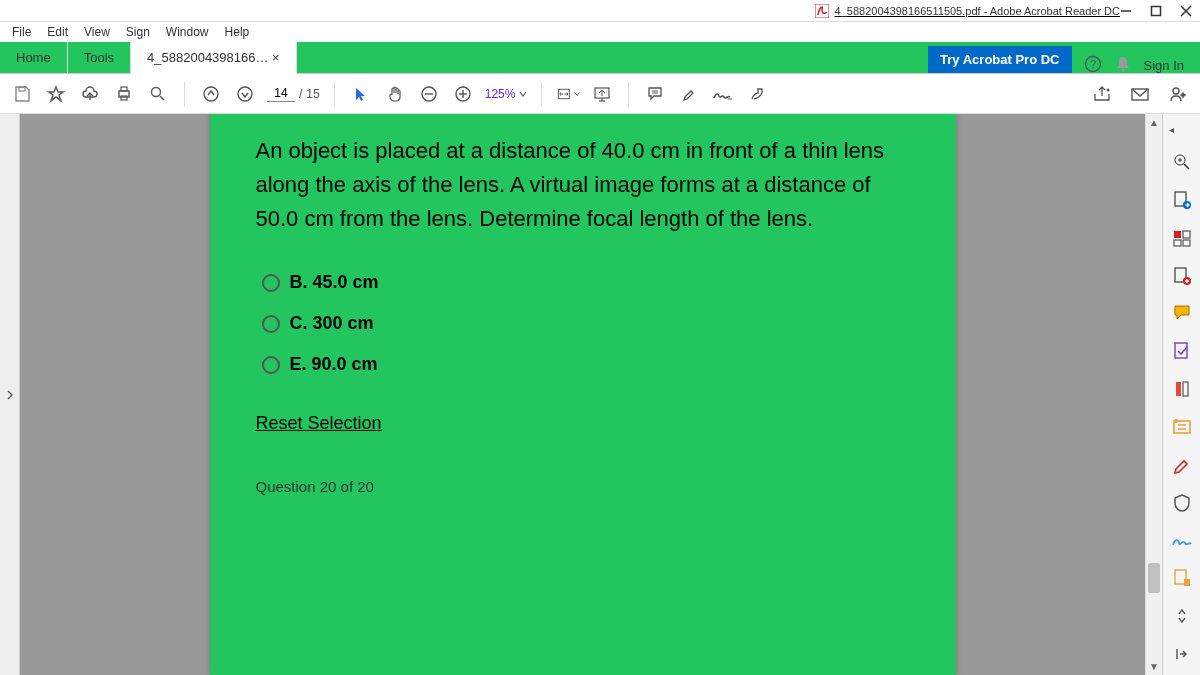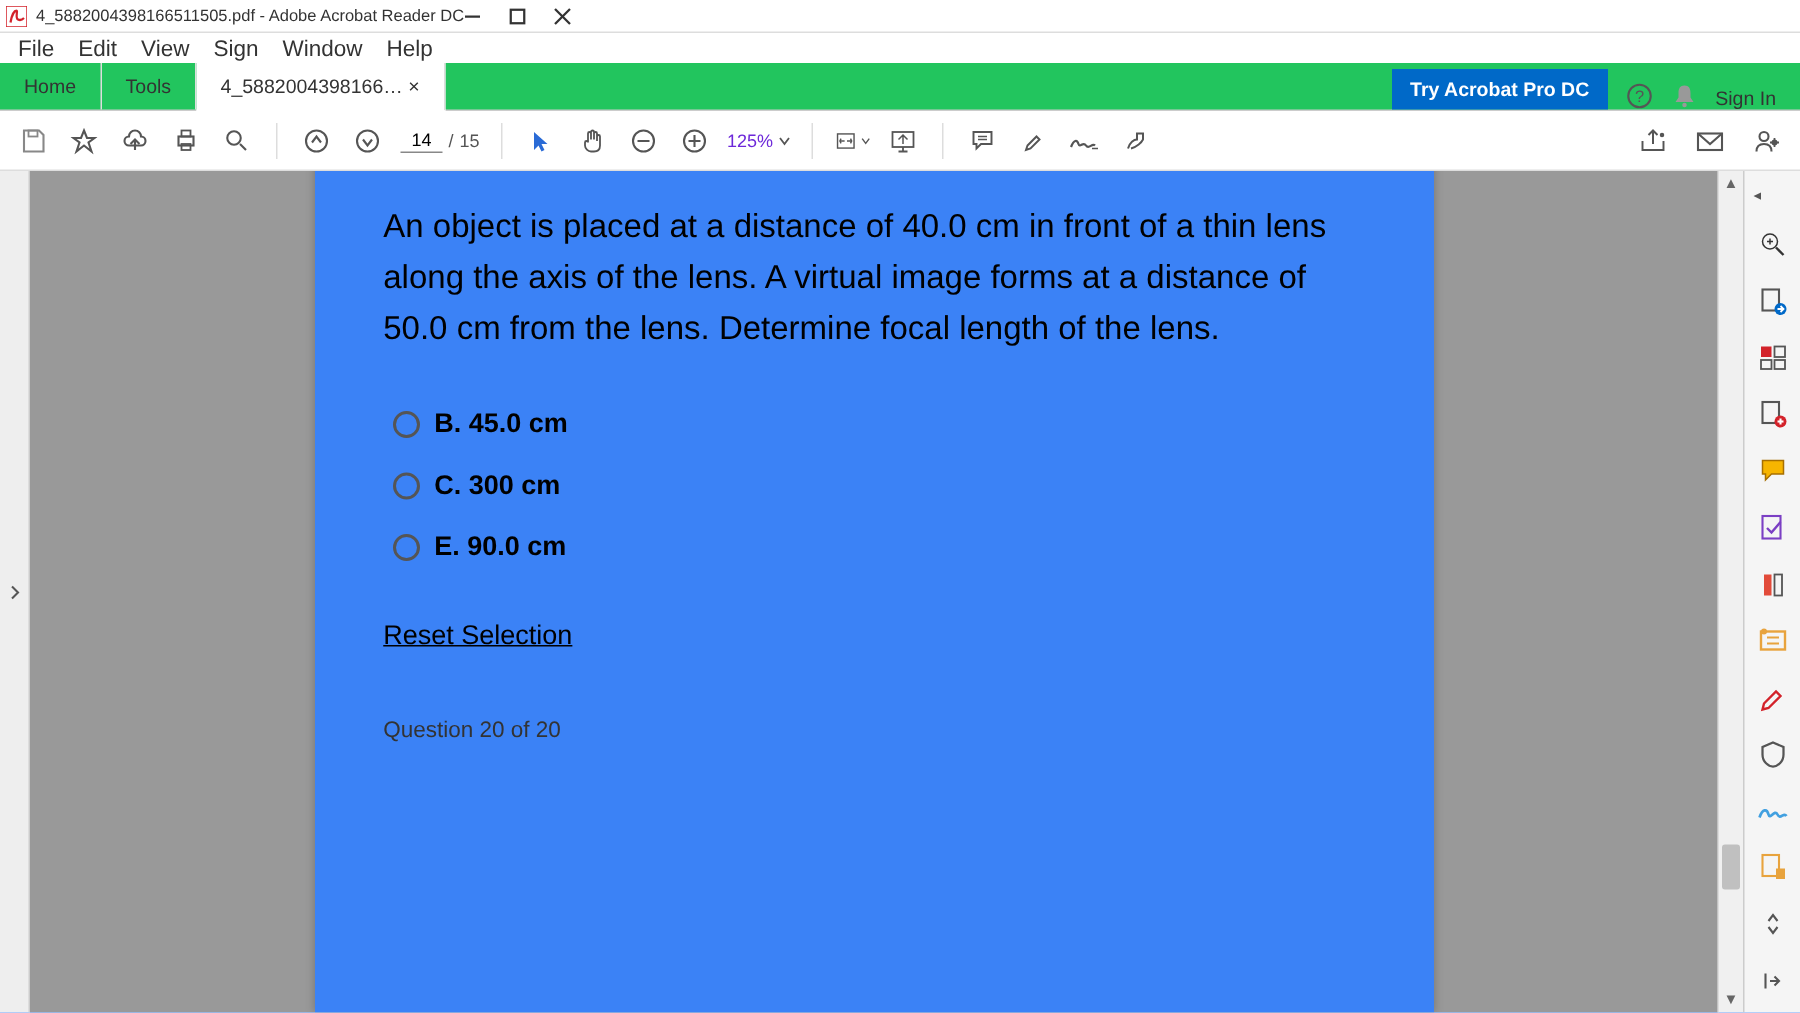--- a/index.html
+++ b/index.html
@@ -1,27 +1,27 @@
 <!DOCTYPE html>
 <html><head>
 <meta charset="utf-8">
 <style>
 * { box-sizing: border-box; margin: 0; padding: 0; }
 body { font-family: "Segoe UI", Arial, sans-serif; font-size: 12px; background: #fff; width: 1200px; height: 675px; overflow: hidden; position: relative; }
 
 
-.titlebar { height: 22px; background: #fff; border-bottom: 1px solid #ddd; display: flex; justify-content: flex-start; align-items: center; padding: 0 8px 0 4px; }
+.titlebar { height: 22px; background: #fff; border-bottom: 1px solid #ddd; display: flex; justify-content: flex-end; align-items: center; padding: 0 8px 0 4px; text-decoration: underline; }
 .titlebar-left { display: flex; align-items: center; gap: 6px; }
 .app-icon { width: 14px; height: 14px; display: inline-flex; align-items: center; justify-content: center; }
 .title-text { font-size: 11px; color: #333; }
 .titlebar-right { display: flex; align-items: center; gap: 18px; }
 .titlebar-right span { color: #333; cursor: default; }
 
 
-.menubar { height: 20px; background: #fff; display: flex; align-items: center; padding: 0 4px; font-size: 15px; color: #333; }
+.menubar { height: 20px; background: #fff; display: flex; align-items: center; padding: 0 4px; font-size: 12px; color: #333; }
 .menubar span { padding: 2px 8px; }
 
 
 .tabbar { height: 32px; background: #22c55e; display: flex; align-items: stretch; border-bottom: 1px solid #ccc; }
 .tab { display: flex; align-items: center; padding: 0 16px; font-size: 13px; color: #333; border-right: 1px solid #ddd; }
 .tab.active { background: #fff; border-bottom: 1px solid #fff; margin-bottom: -1px; }
 .tabbar-right { margin-left: auto; display: flex; align-items: flex-end; gap: 12px; padding-right: 16px; }
 .try-btn { background: #0069c8; color: #fff; padding: 6px 12px; font-size: 13px; font-weight: bold; border: none; }
 .signin { font-size: 13px; color: #333; }
 .icon-btn { width: 18px; height: 18px; color: #555; display: inline-flex; align-items: center; justify-content: center; }
@@ -32,21 +32,21 @@
 .toolbar .sep { width: 1px; height: 24px; background: #ddd; margin: 0 4px; }
 .pagebox { display: flex; align-items: center; gap: 4px; font-size: 12px; color: #555; }
 .pagebox input { width: 28px; text-align: center; border: none; border-bottom: 1px solid #888; font-size: 12px; padding: 1px 0; }
 .zoombox { font-size: 12px; color: #6d28d9; display: flex; align-items: center; gap: 4px; }
 .toolbar-right { margin-left: auto; display: flex; gap: 14px; }
 
 
 .content-area { display: flex; height: calc(675px - 22px - 20px - 32px - 40px); }
 .left-pane { width: 20px; background: #eee; border-right: 1px solid #ccc; display: flex; align-items: center; justify-content: center; }
 .doc-viewport { flex: 1; background: #999; display: flex; justify-content: center; overflow: hidden; position: relative; }
-.page { background: #3b82f6; width: 746px; margin-top: -40px; padding: 60px 46px 0 46px; font-family: Arial, sans-serif; color: #000; box-shadow: 0 0 6px rgba(0,0,0,.25); }
+.page { background: #22c55e; width: 746px; margin-top: -40px; padding: 60px 46px 0 46px; font-family: Arial, sans-serif; color: #000; box-shadow: 0 0 6px rgba(0,0,0,.25); }
 .question-text { font-size: 22px; line-height: 1.55; margin-bottom: 36px; }
 .option { display: flex; align-items: center; gap: 10px; font-size: 18px; font-weight: bold; margin-bottom: 20px; margin-left: 6px; }
 .radio { width: 18px; height: 18px; border: 2px solid #555; border-radius: 50%; }
 .reset { font-size: 18px; text-decoration: underline; margin-top: 18px; display: inline-block; }
 .question-num { font-size: 15px; color: #333; margin-top: 44px; }
 
 .scrollbar-v { width: 17px; background: #f0f0f0; border-left: 1px solid #ddd; display: flex; flex-direction: column; align-items: center; }
 .scrollbar-v .arrow { height: 17px; display: flex; align-items: center; justify-content: center; color: #666; font-size: 10px; width: 100%; }
 .scrollbar-v .track { flex: 1; position: relative; width: 100%; }
 .scrollbar-v .thumb { position: absolute; left: 2px; right: 2px; top: 82%; height: 30px; background: #c0c0c0; border-radius: 2px; }

